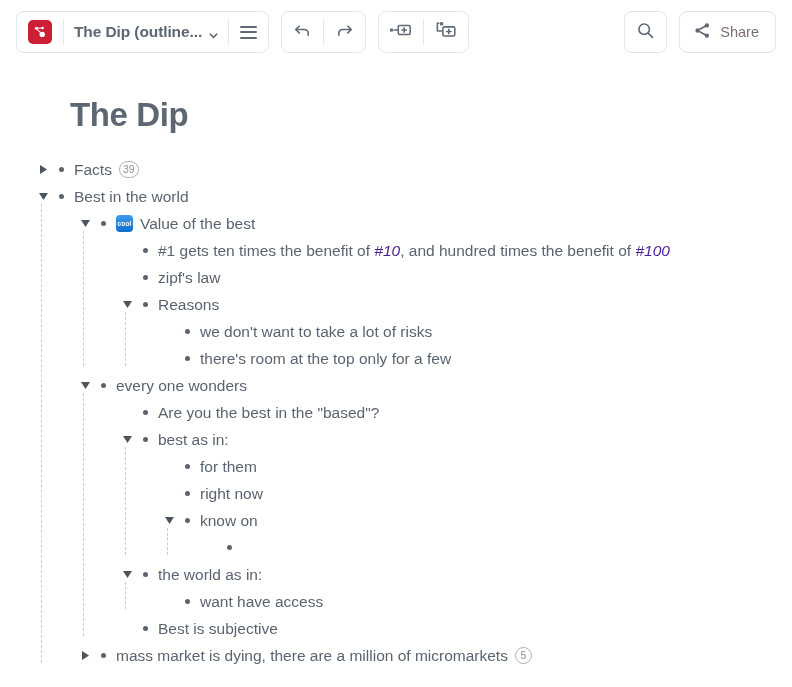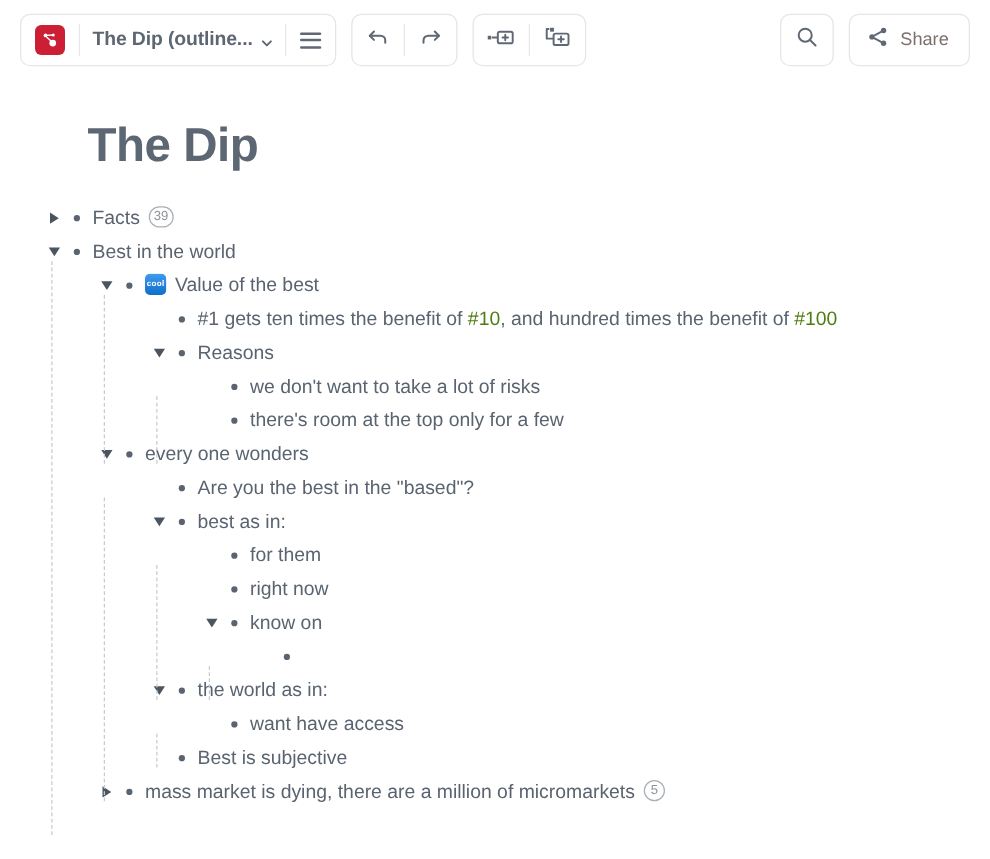--- a/index.html
+++ b/index.html
@@ -94,21 +94,21 @@
   .share-label {
     font-size: 14.5px;
     color: #7c6f6b;
     white-space: nowrap;
   }
 
   .spacer { flex: 1; }
 
   
   .page-title {
-    font-size: 38px;
+    font-size: 33px;
     font-weight: bold;
     color: #5d6773;
     margin: 32px 0 0 70px;
     letter-spacing: -0.4px;
   }
 
   
   .outline {
     margin-top: 22px;
     position: relative;
@@ -142,21 +142,21 @@
     height: 5px;
     border-radius: 50%;
     background: #5a6470;
     display: block;
   }
   .row-text {
     font-size: 15.5px;
     color: #5a6470;
     line-height: 27px;
   }
-  .tag-link { color: #4d7c0f; }
+  .tag-link { color: #4c1d95; font-style: italic; }
 
   .count-badge {
     display: inline-flex;
     align-items: center;
     justify-content: center;
     min-width: 17px;
     height: 17px;
     padding: 0 3px;
     box-sizing: border-box;
     border: 1px solid #a9b0b8;
@@ -340,20 +340,26 @@
       </span>
       <span class="row-text" style="margin-left: 116px;"><span class="cool-badge">cool</span>Value of the best</span>
     </div>
     <div class="row">
       <span class="bullet" style="left: 138px;">
         <i></i>
       </span>
       <span class="row-text" style="margin-left: 158px;"><span>#1 gets ten times the benefit of </span><span class="tag-link">#10</span><span>, and hundred times the benefit of </span><span class="tag-link">#100</span></span>
     </div>
     <div class="row">
+      <span class="bullet" style="left: 138px;">
+        <i></i>
+      </span>
+      <span class="row-text" style="margin-left: 158px;">zipf's law</span>
+    </div>
+    <div class="row">
       <span class="arrow" style="left: 120px;">
         <svg width="11" height="9" viewBox="0 0 11 9">
           <path d="M1 1 L10 1 L5.5 8 Z" fill="#4a5560"></path>
         </svg>
       </span>
       <span class="bullet" style="left: 138px;">
         <i></i>
       </span>
       <span class="row-text" style="margin-left: 158px;">Reasons</span>
     </div>

